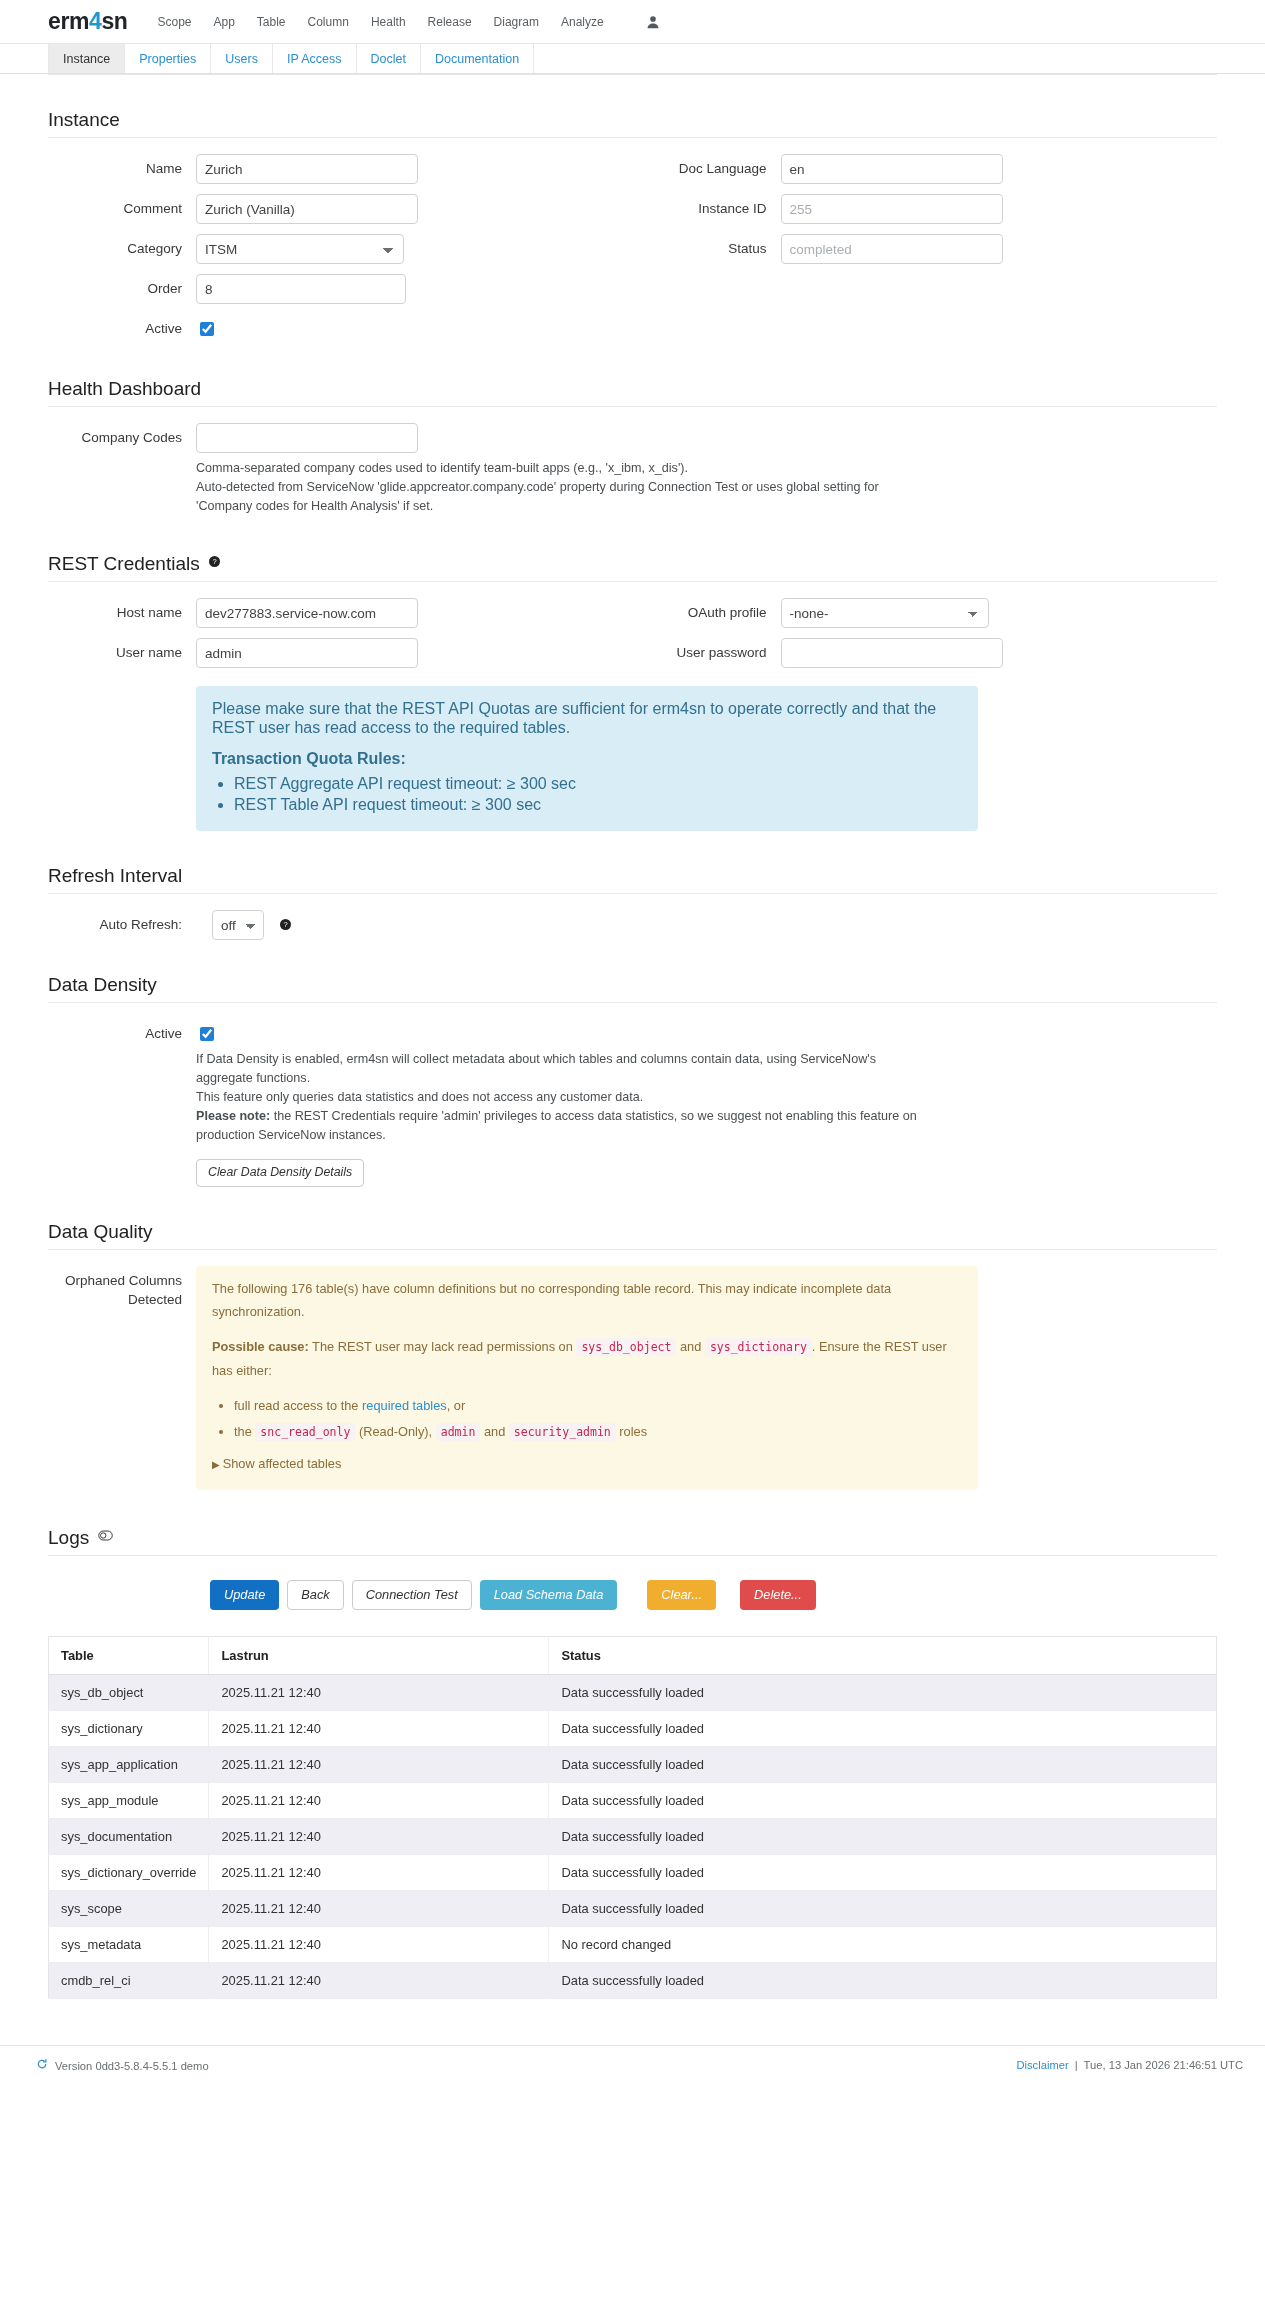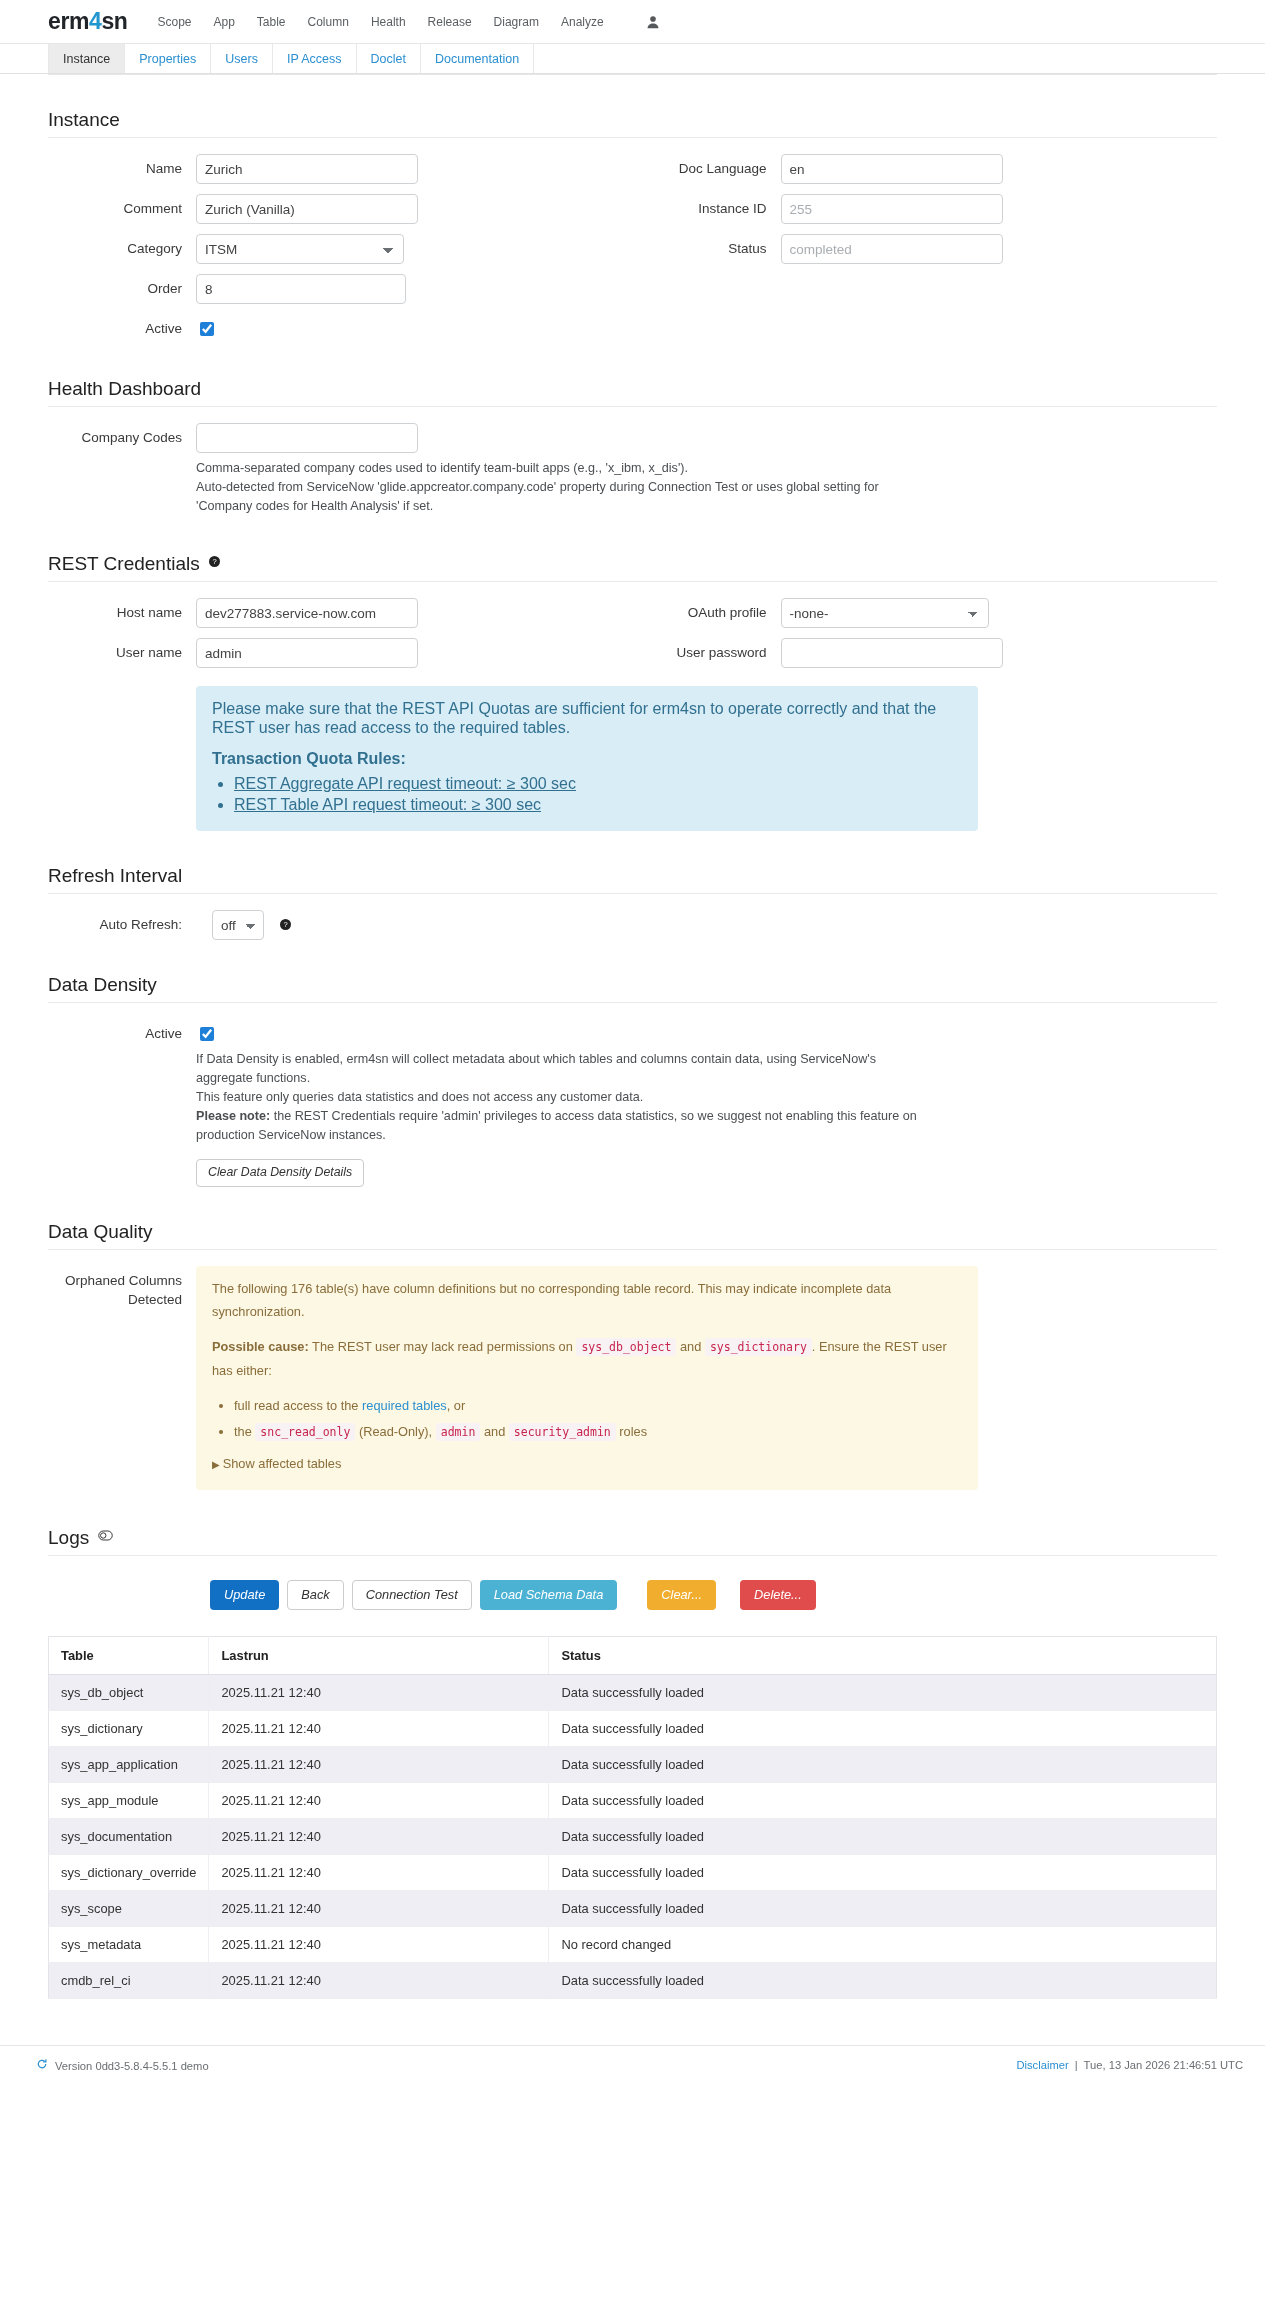--- a/index.html
+++ b/index.html
@@ -155,21 +155,21 @@
     color: #31708f;
     border-radius: 4px;
     padding: 13px 12px 15px 16px;
     font-size: 16px;
     line-height: 19px;
     max-width: 782px;
     margin-top: 8px;
   }
   .infobox .hdr { font-weight: bold; margin: 12px 0 6px 0; }
   .infobox ul { margin: 0; padding-left: 22px; }
-  .infobox li { margin-bottom: 2px; text-decoration: underline; }
+  .infobox li { margin-bottom: 2px; }
 
   
   .warnbox {
     background: #fcf8e3;
     color: #8a6d3b;
     border-radius: 4px;
     padding: 11px 16px 14px 16px;
     font-size: 12.8px;
     line-height: 23px;
     max-width: 782px;

